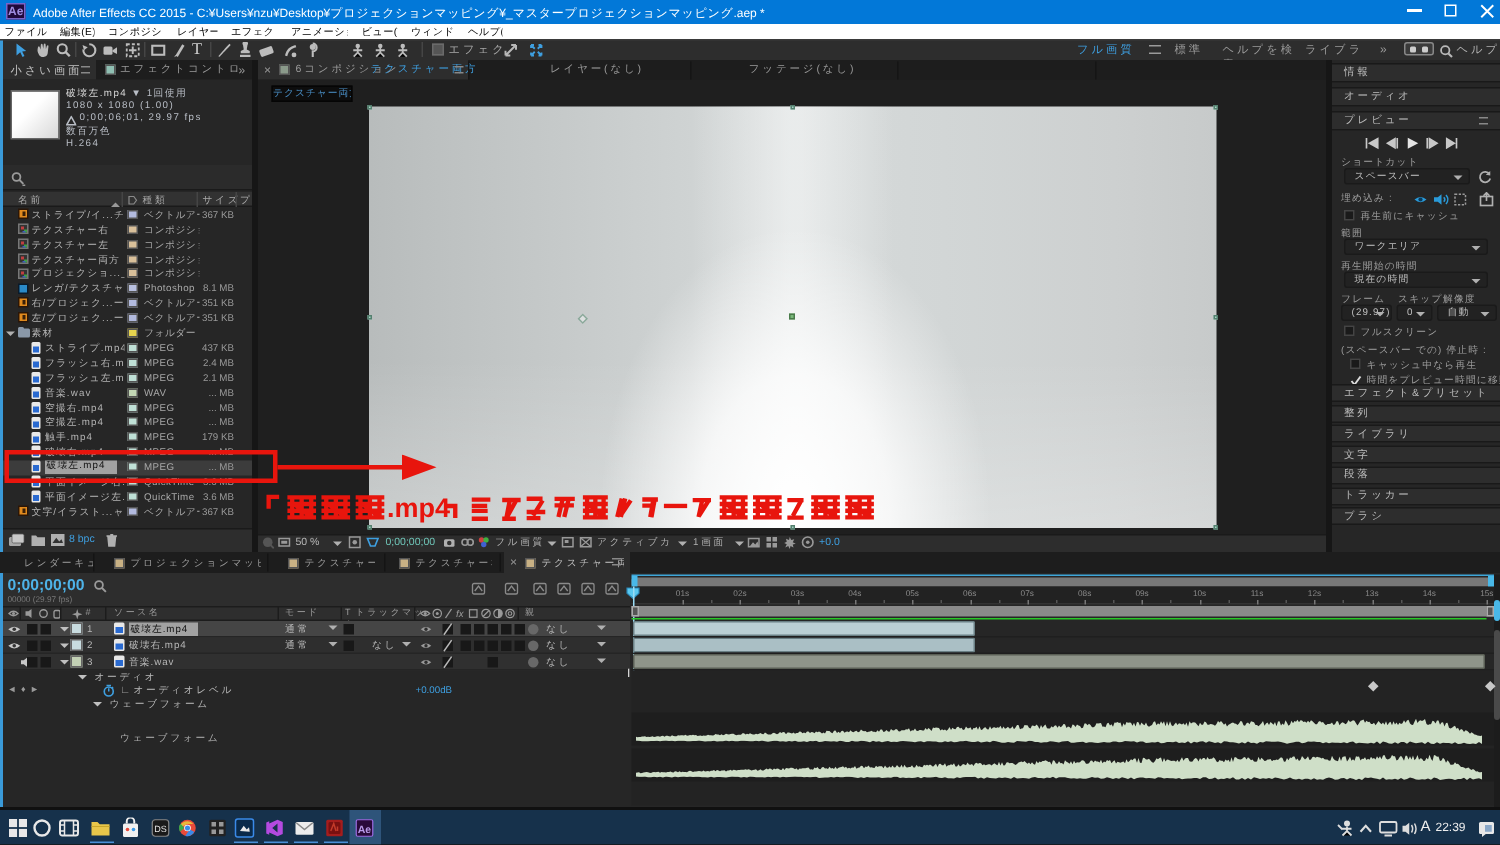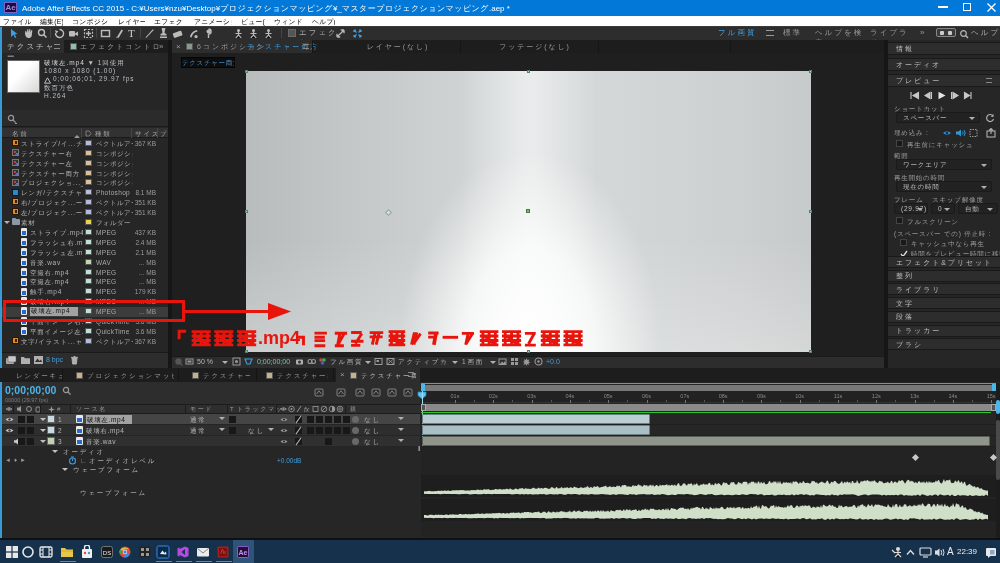--- a/index.html
+++ b/index.html
@@ -111,21 +111,21 @@
   </div>
 <svg class="ab" style="left:959px;top:29px" width="11" height="11" viewBox="0 0 11 11">
     <circle cx="4.5" cy="4.5" r="2.8" fill="none" stroke="#b8b8b8" stroke-width="1.2"></circle>
     <path d="M6.6 6.6 L9 9" stroke="#b8b8b8" stroke-width="1.4"></path>
   </svg>
 <div class="ab" style="left:971px;top:28px;width:70px;height:10px;color:#b0b0b0;font-size:7.5px;line-height:10px;"><span class="cj">ヘルプを検索</span></div>
 <div class="ab" style="left:2px;top:40px;width:166px;height:328px;background:#262626;"></div>
 <div class="ab" style="left:0;top:40px;width:2px;height:328px;background:#3a9ad8;"></div>
 <div class="ab" style="left:2px;top:40px;width:166px;height:13px;background:#1d1d1d;"></div>
 <div class="ab" style="left:2px;top:40px;width:62px;height:13px;background:#2d2d2d;">
-    <div style="position:absolute;left:5px;top:2px;font-size:7.5px;color:#c4c4c4" class="cj">テクスチャー</div>
+    <div style="position:absolute;left:5px;top:2px;font-size:7.5px;color:#c4c4c4" class="cj">小さい画面</div>
     <div style="position:absolute;right:4px;top:4px;width:6px;height:5px;border-top:1.5px solid #888;border-bottom:1.5px solid #888"></div>
   </div>
 <div class="ab" style="left:70px;top:43px;width:7px;height:7px;background:#8fbfb2;border:1px solid #555;"></div>
 <div class="ab" style="left:80px;top:42px;width:80px;height:10px;color:#9a9a9a;font-size:7px;line-height:10px;white-space:nowrap;overflow:hidden;"><span class="cj">エフェクトコントロール 破壊左</span></div>
 <div class="ab" style="left:159px;top:42px;width:10px;height:10px;color:#9a9a9a;font-size:8px;line-height:10px;">»</div>
 <div class="ab" style="left:7px;top:60px;width:33px;height:33px;background:linear-gradient(135deg,#fff 40%,#d8d8d8);border:1px solid #666;"></div>
 <div class="ab" style="left:44px;top:59.0px;width:125px;height:8px;color:#b9bec6;font-size:6.5px;line-height:8px;white-space:nowrap;"><span class="cj" style="letter-spacing:.15em"><span style="color:#d8d8d8">破壊左.mp4</span> ▼ 1回使用</span></div>
 <div class="ab" style="left:44px;top:67.2px;width:125px;height:8px;color:#b9bec6;font-size:6.5px;line-height:8px;white-space:nowrap;"><span class="cj" style="letter-spacing:.15em">1080 x 1080 (1.00)</span></div>
 <div class="ab" style="left:44px;top:75.4px;width:125px;height:8px;color:#b9bec6;font-size:6.5px;line-height:8px;white-space:nowrap;"><span class="cj" style="letter-spacing:.15em"><span style="margin-left:9px">0;00;06;01, 29.97 fps</span></span></div>
 <div class="ab" style="left:44px;top:83.6px;width:125px;height:8px;color:#b9bec6;font-size:6.5px;line-height:8px;white-space:nowrap;"><span class="cj" style="letter-spacing:.15em">数百万色</span></div>

